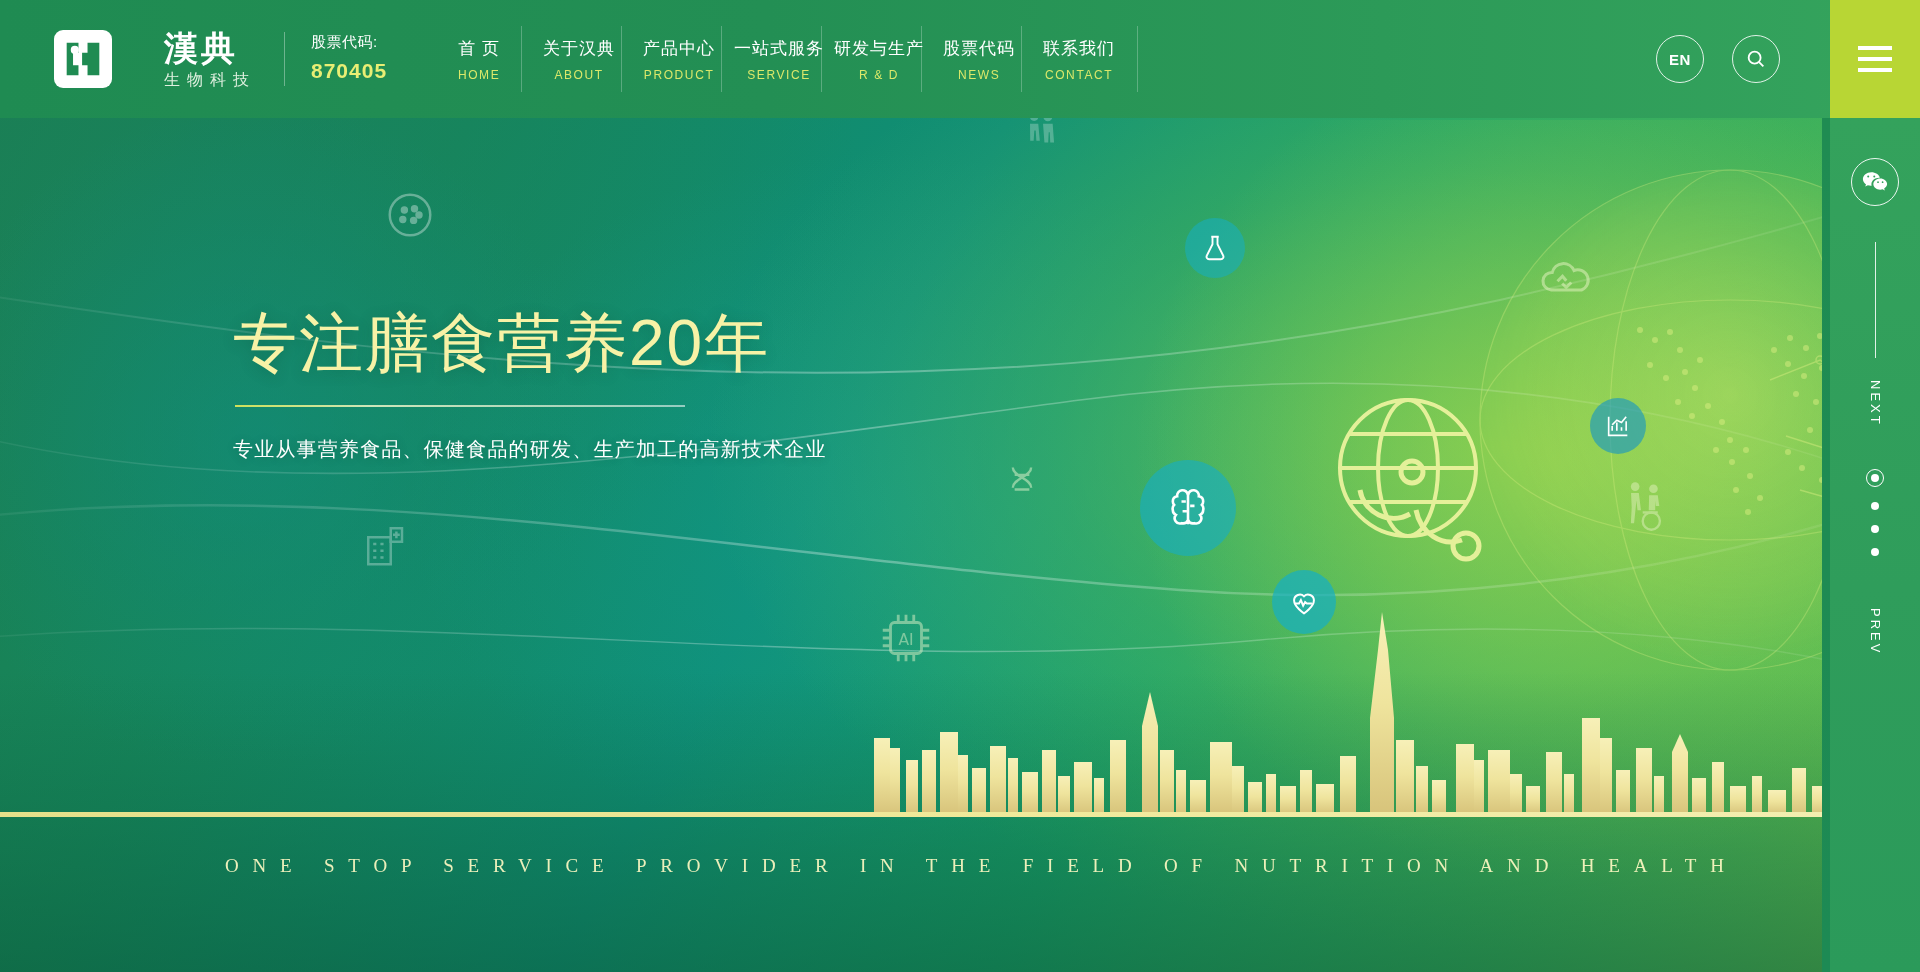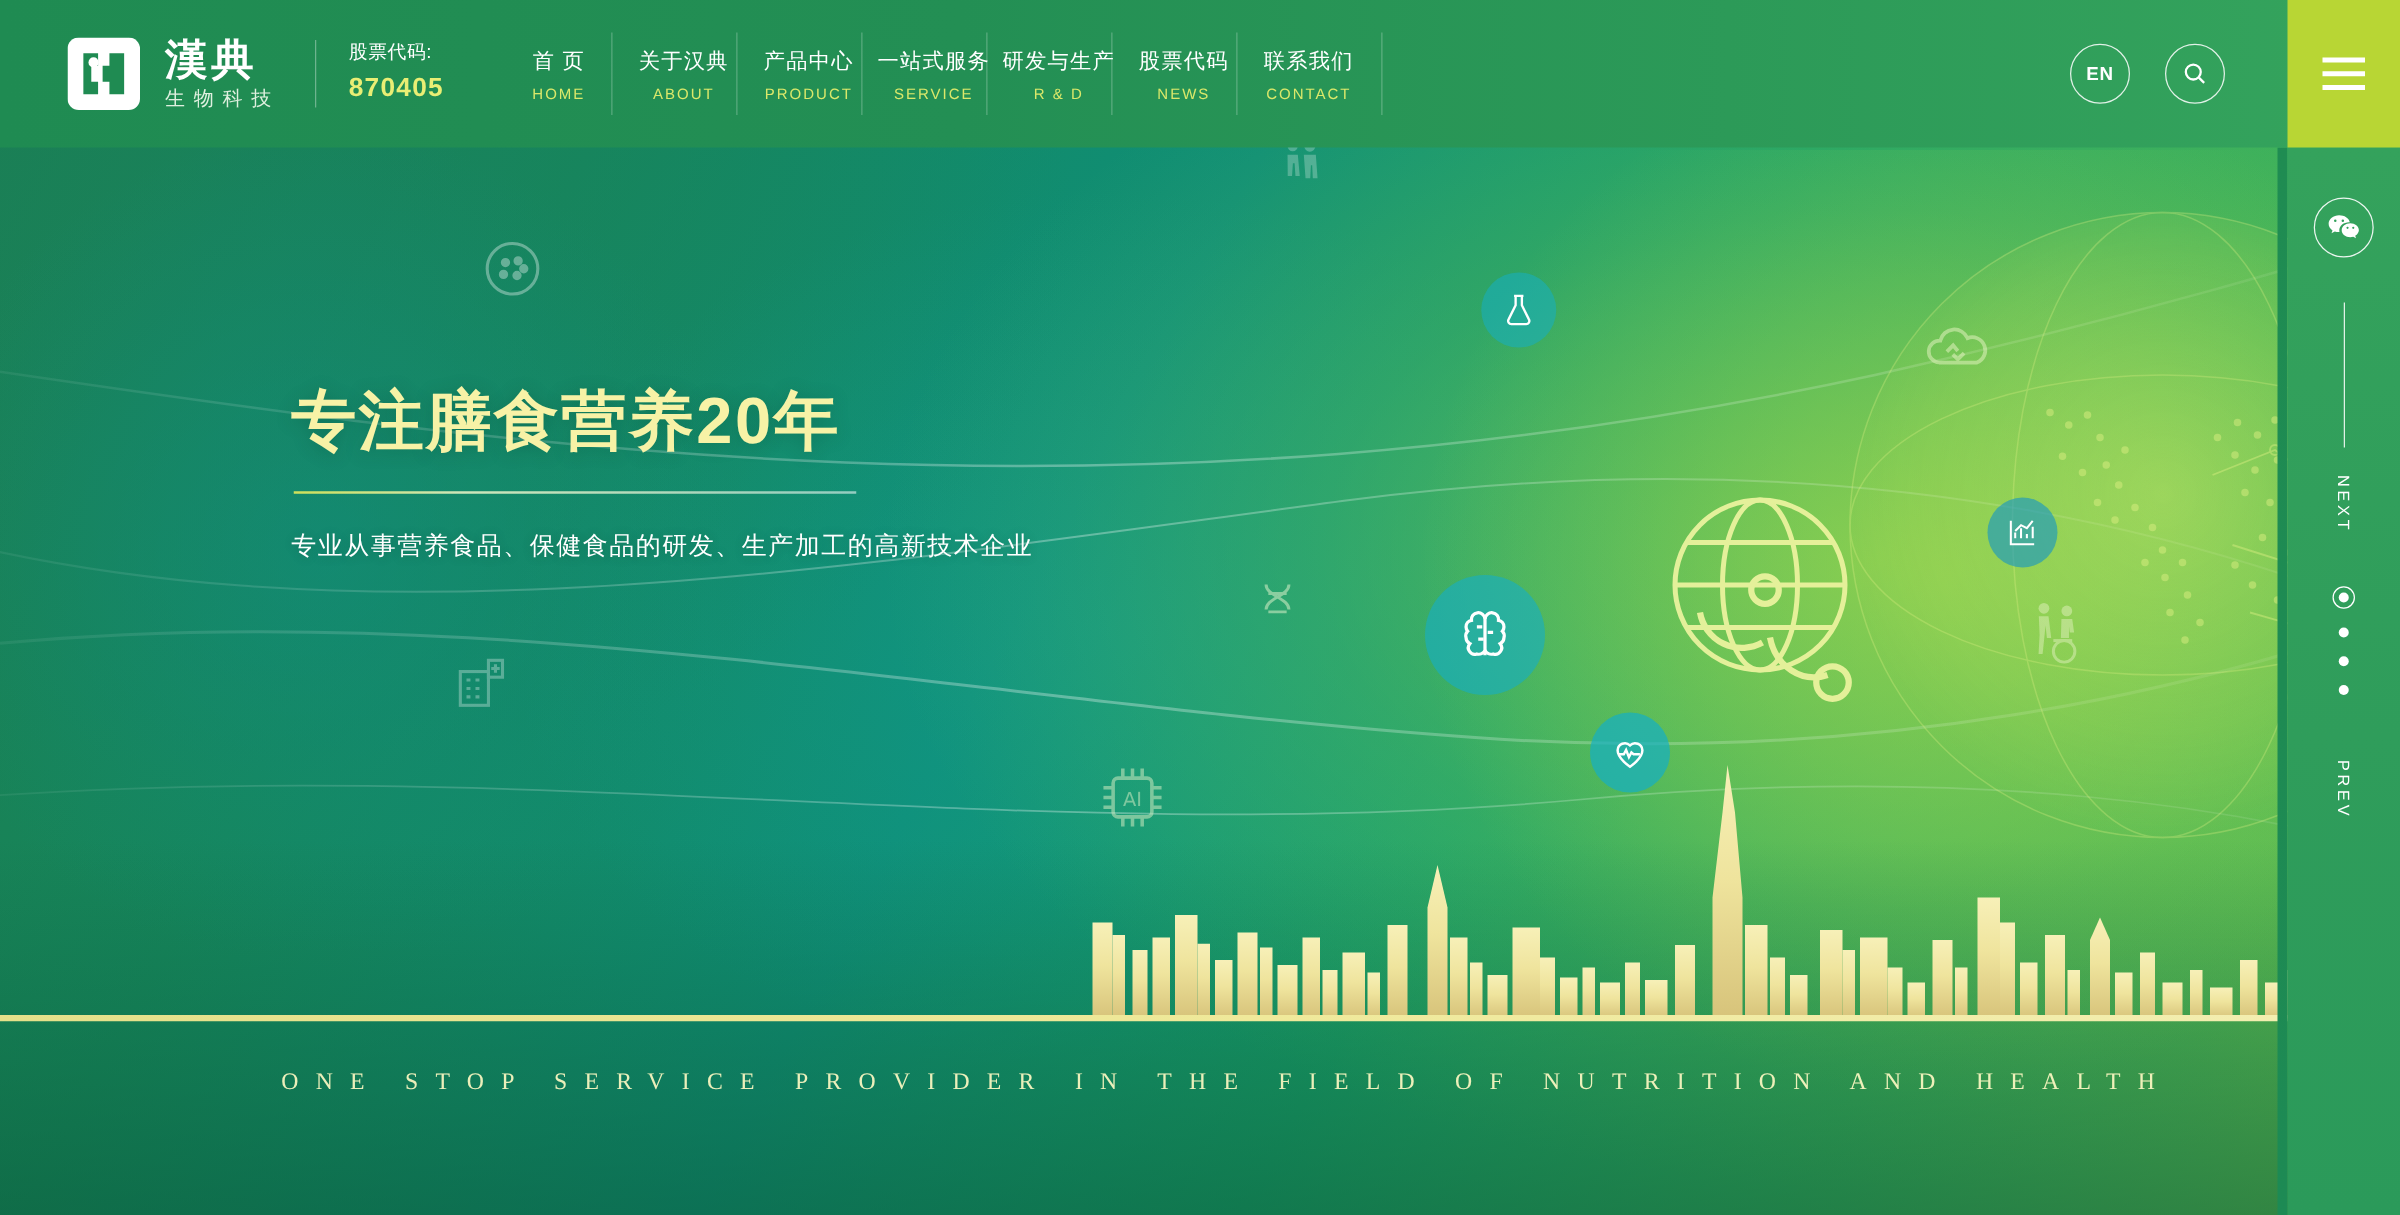--- a/index.html
+++ b/index.html
@@ -30,21 +30,21 @@
     background:linear-gradient(180deg, rgba(12,95,60,0) 0%, rgba(12,95,60,0.38) 60%, rgba(10,88,56,0.55) 100%);
   }
   .swoosh{ position:absolute; inset:0; pointer-events:none; }
 
   
   .header{
     position:absolute; left:0; top:0; width:1920px; height:118px;
     background:linear-gradient(90deg,#1f8b52 0%,#238f54 40%,#2c9a58 72%,#35a45d 100%);
     display:flex; align-items:center; z-index:40;
   }
-  .logo-wrap{ display:flex; align-items:center; margin-left:54px; }
+  .logo-wrap{ display:flex; align-items:center; margin-left:54px;gap:32px; }
   .logo-mark{ width:58px; height:58px; flex:none; }
   .logo-txt{ margin-left:20px; }
   .logo-cn{ font-size:34px; color:#fff; letter-spacing:3px; line-height:1; font-weight:bold; }
   .logo-sub{ font-size:16px; color:#dff0df; letter-spacing:7px; margin-top:7px; line-height:1; }
   .logo-div{ width:1px; height:54px; background:rgba(255,255,255,0.35); margin:0 26px 0 28px; }
   .stock{ line-height:1.45; }
   .stock-label{ font-size:15px; color:#ffffff; letter-spacing:.5px; }
   .stock-code{ font-size:21px; color:#e9ee74; font-weight:bold; letter-spacing:1px; margin-top:3px; }
 
   .nav{ display:flex; align-items:center; margin-left:42px; height:148px; }
@@ -69,21 +69,21 @@
 
   .burger{
     position:absolute; right:0; top:0; width:90px; height:118px; background:#b8d634;
     display:flex; align-items:center; justify-content:center; flex-direction:column; gap:7px; cursor:pointer; z-index:45;
   }
   .burger span{ display:block; width:34px; height:4px; background:#ffffff; }
 
   
   .hero{ position:absolute; left:233px; top:310px; z-index:20; }
   .hero-h1{
-    font-size:52px; font-weight:bold; color:#f7f2a6; letter-spacing:2px; line-height:1.05;
+    font-size:64px; font-weight:normal; color:#f7f2a6; letter-spacing:2px; line-height:1.05;
     text-shadow:0 2px 14px rgba(0,60,40,0.25);
   }
   .hero-rule{ width:450px; height:2px; margin:28px 0 26px 2px;
     background:linear-gradient(90deg,#cfe05a 0%, rgba(238,246,200,0.85) 30%, rgba(255,255,255,0.55) 100%); }
   .hero-h2{ font-size:36px; color:#ffffff; letter-spacing:3px; line-height:1.15; font-weight:bold;
     text-shadow:0 2px 12px rgba(0,60,40,0.22); }
   .hero-desc{ margin-top:28px; font-size:20px; color:#ffffff; letter-spacing:1.2px; line-height:1.4;
     text-shadow:0 1px 8px rgba(0,60,40,0.25); }
 
   

